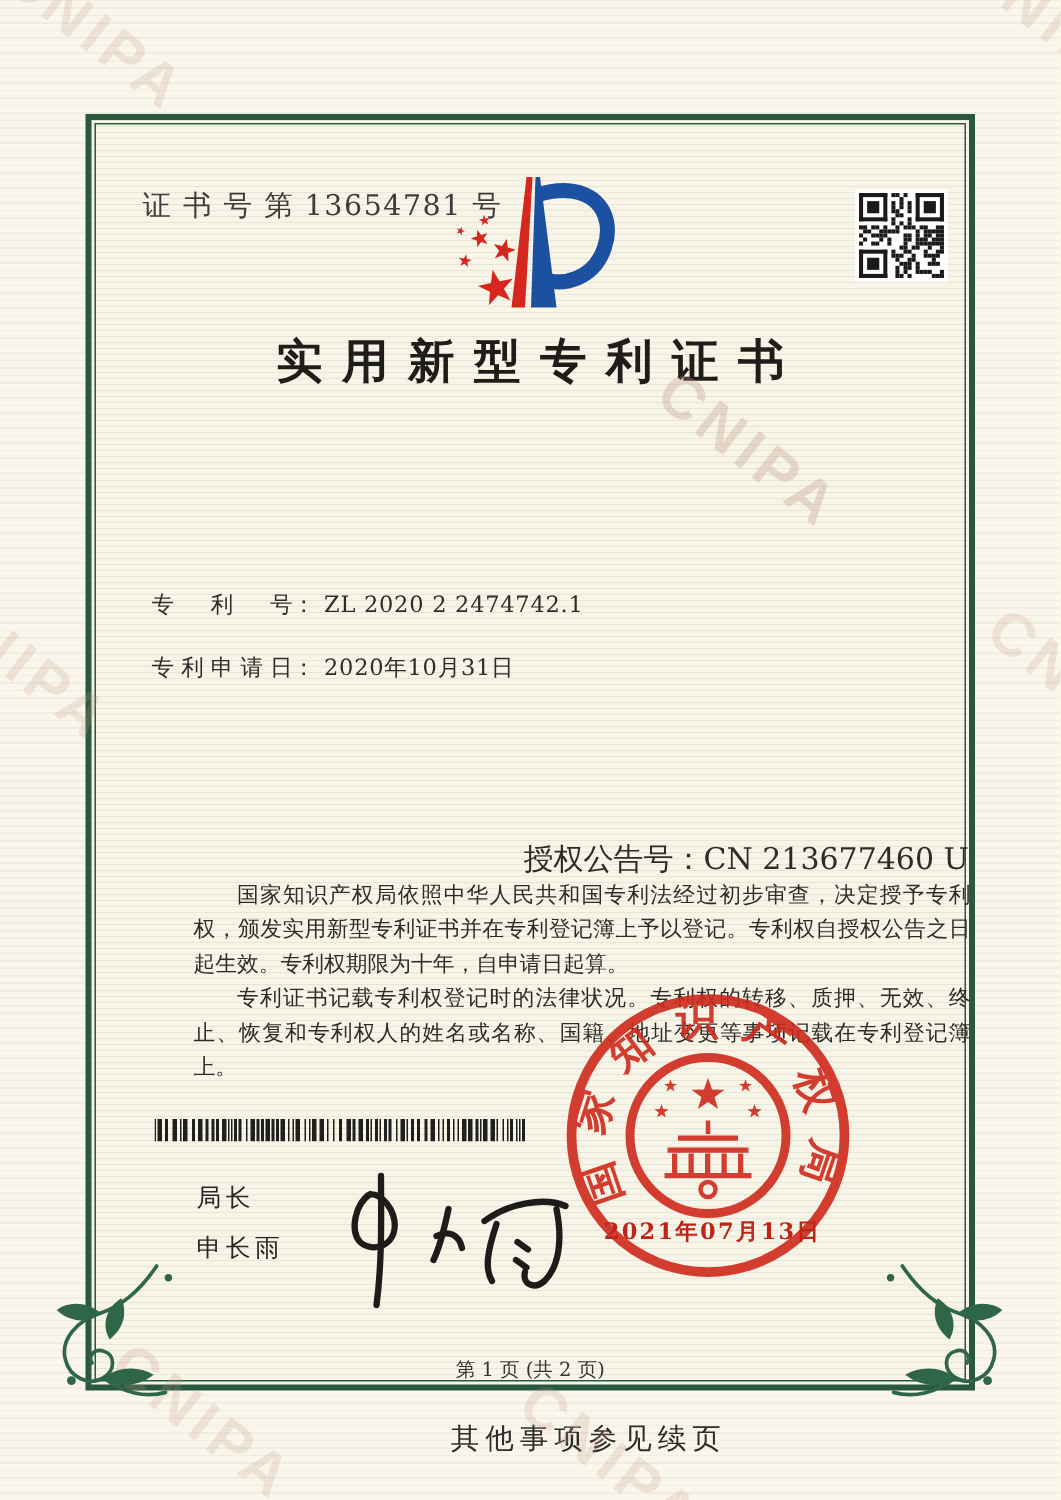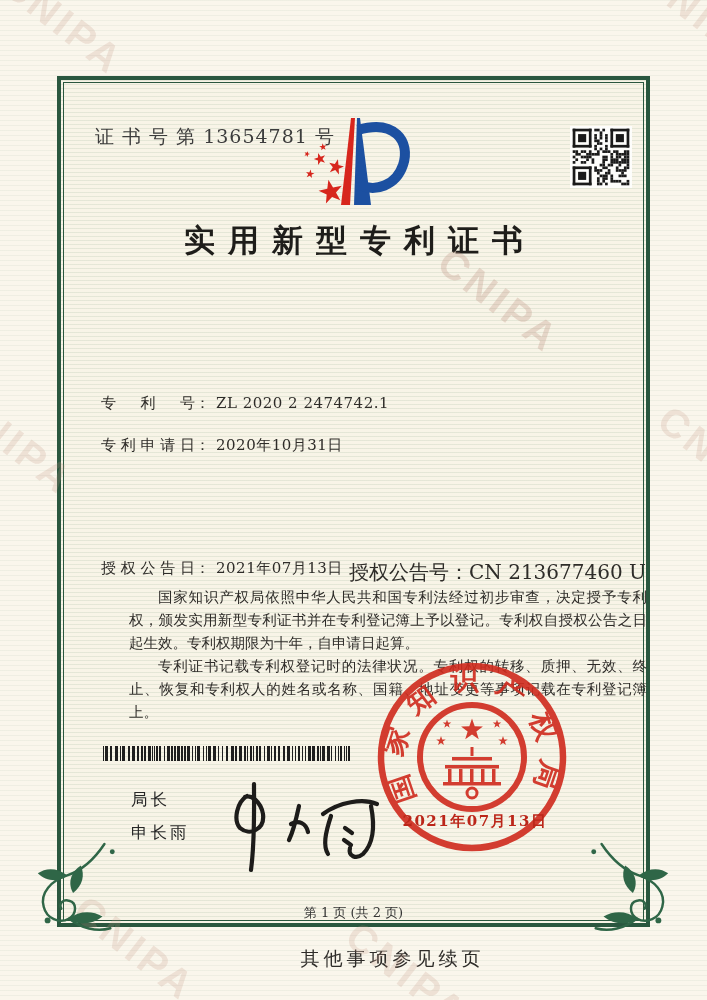--- a/index.html
+++ b/index.html
@@ -278,23 +278,20 @@
     </svg>
 
   <div class="title">实用新型专利证书</div>
 
   <div class="row" style="top:314px">
     <span class="label">专利号</span><span class="colon">：</span><span class="value">ZL 2020 2 2474742.1</span>
   </div>
   <div class="row" style="top:356px">
     <span class="label">专利申请日</span><span class="colon">：</span><span class="value">2020年10月31日</span>
   </div>
-  <div class="row" style="top:479px">
-    <span class="label">授权公告日</span><span class="colon">：</span><span class="value">2021年07月13日</span>
-  </div>
   <div class="row2-pair" style="left:288px;top:479px">
     <span>授权公告号</span><span class="colon">：</span><span class="value">CN 213677460 U</span>
   </div>
 
   <div class="paras">
     <p>国家知识产权局依照中华人民共和国专利法经过初步审查，决定授予专利权，颁发实用新型专利证书并在专利登记簿上予以登记。专利权自授权公告之日起生效。专利权期限为十年，自申请日起算。</p>
     <p>专利证书记载专利权登记时的法律状况。专利权的转移、质押、无效、终止、恢复和专利权人的姓名或名称、国籍、地址变更等事项记载在专利登记簿上。</p>
   </div>
 
   <svg class="barcode" id="barcode" width="252" height="15" viewBox="0 0 252 15">

